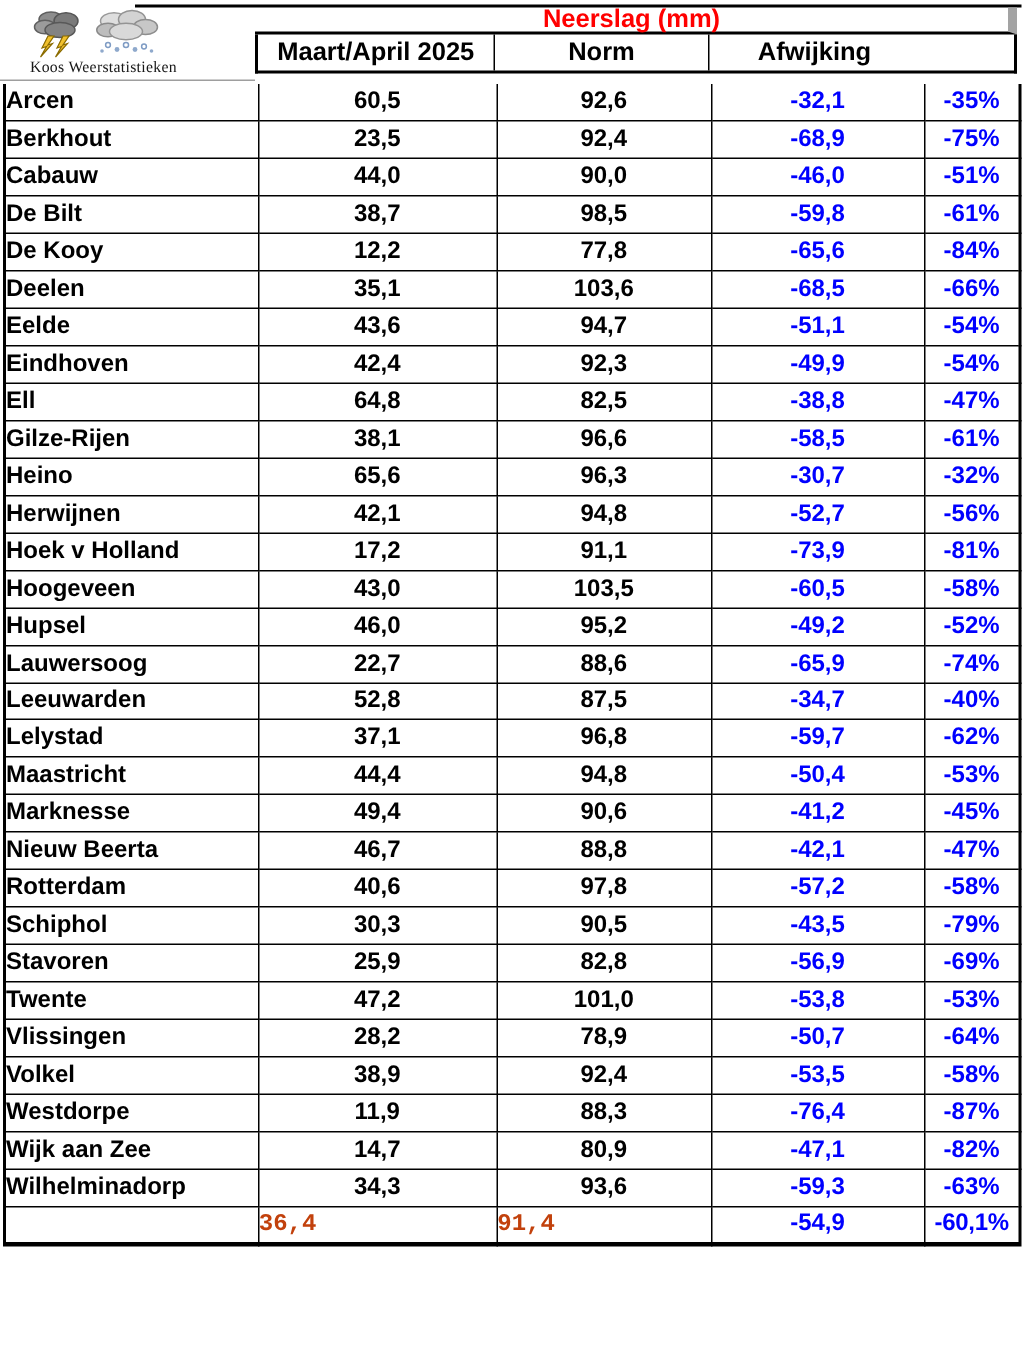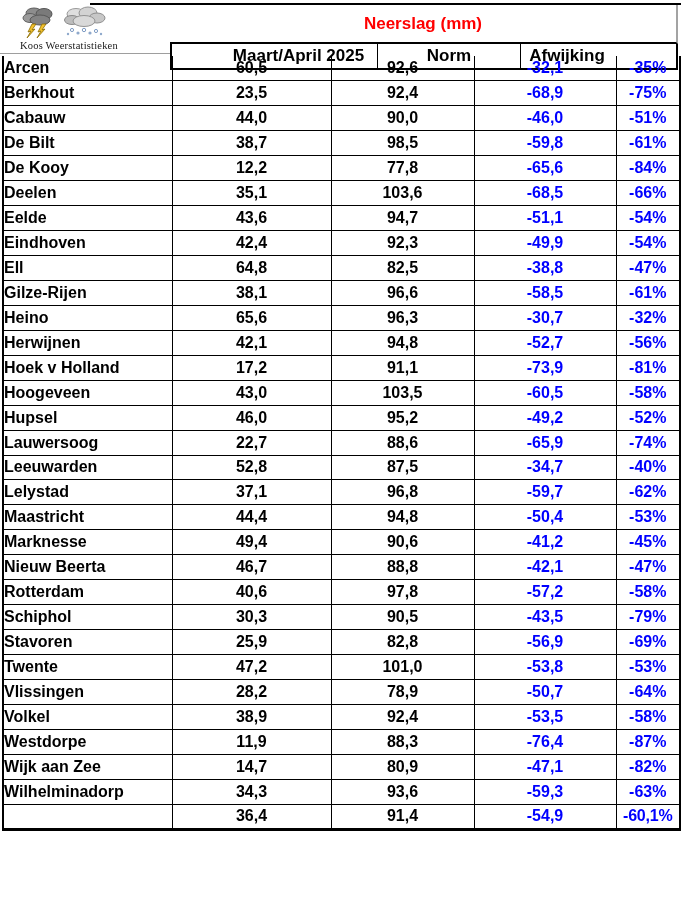--- a/index.html
+++ b/index.html
@@ -15,51 +15,50 @@
   .logo { position:absolute; left:20px; top:5px; width:130px; }
   .logo svg { display:block; }
   .brand {
     font-family:"Liberation Serif", serif; font-weight:normal;
     font-size:10.5px; color:#171717; margin-top:1px; letter-spacing:0.2px;
   }
 
   
   .header-block { position:absolute; left:170px; top:5px; width:508px; box-sizing:border-box; }
   .hb-row1 {
-    box-sizing:border-box; height:39px;
-    border-right:2px solid #a3a3a3; border-bottom:2px solid #000;
+    box-sizing:border-box; height:18px;
+    border-right:6px solid #a3a3a3; border-bottom:2px solid #000;
     display:flex; align-items:center; justify-content:center;
     font-size:17px; color:#ff0000;
   }
   .hb-row2 {
     box-sizing:border-box; height:26px; display:flex;
     border-left:2px solid #000; border-right:2px solid #000; border-bottom:2px solid #000;
     font-size:17px;
-    padding-left:48px;
   }
   .hb-cell { box-sizing:border-box; display:flex; align-items:center; justify-content:center; }
   .hb-period { width:158px; border-right:1px solid #000; }
   .hb-norm   { width:143px; border-right:1px solid #000; }
   .hb-dev    { flex:1; padding-right:63px; }
 
   
   table.data {
     position:absolute; left:2px; top:56px; width:677px;
     border-collapse:collapse; table-layout:fixed;
     border-left:2px solid #000; border-right:2px solid #000; border-bottom:3px solid #000;
   }
   table.data td {
     box-sizing:border-box; border:1px solid #000; height:24.95px;
     padding:0; vertical-align:middle; font-size:16px; overflow:hidden; white-space:nowrap;
   }
   table.data tr:first-child td { border-top:none; }
   td.name { text-align:left; padding-left:6px; }
   td.num  { text-align:center; }
   td.blue { text-align:center; color:#0000ff; }
-  td.red  { text-align:center; color:#000000; }
+  td.red  { color:#c2410c;font-family:Liberation Mono, monospace; }
   td.tight { font-size:14.5px; letter-spacing:-0.2px; }
 </style>
 </head>
 <body>
 
 <div class="page">
 
   <div class="top-line"></div>
   <div class="gray-line"></div>
 

